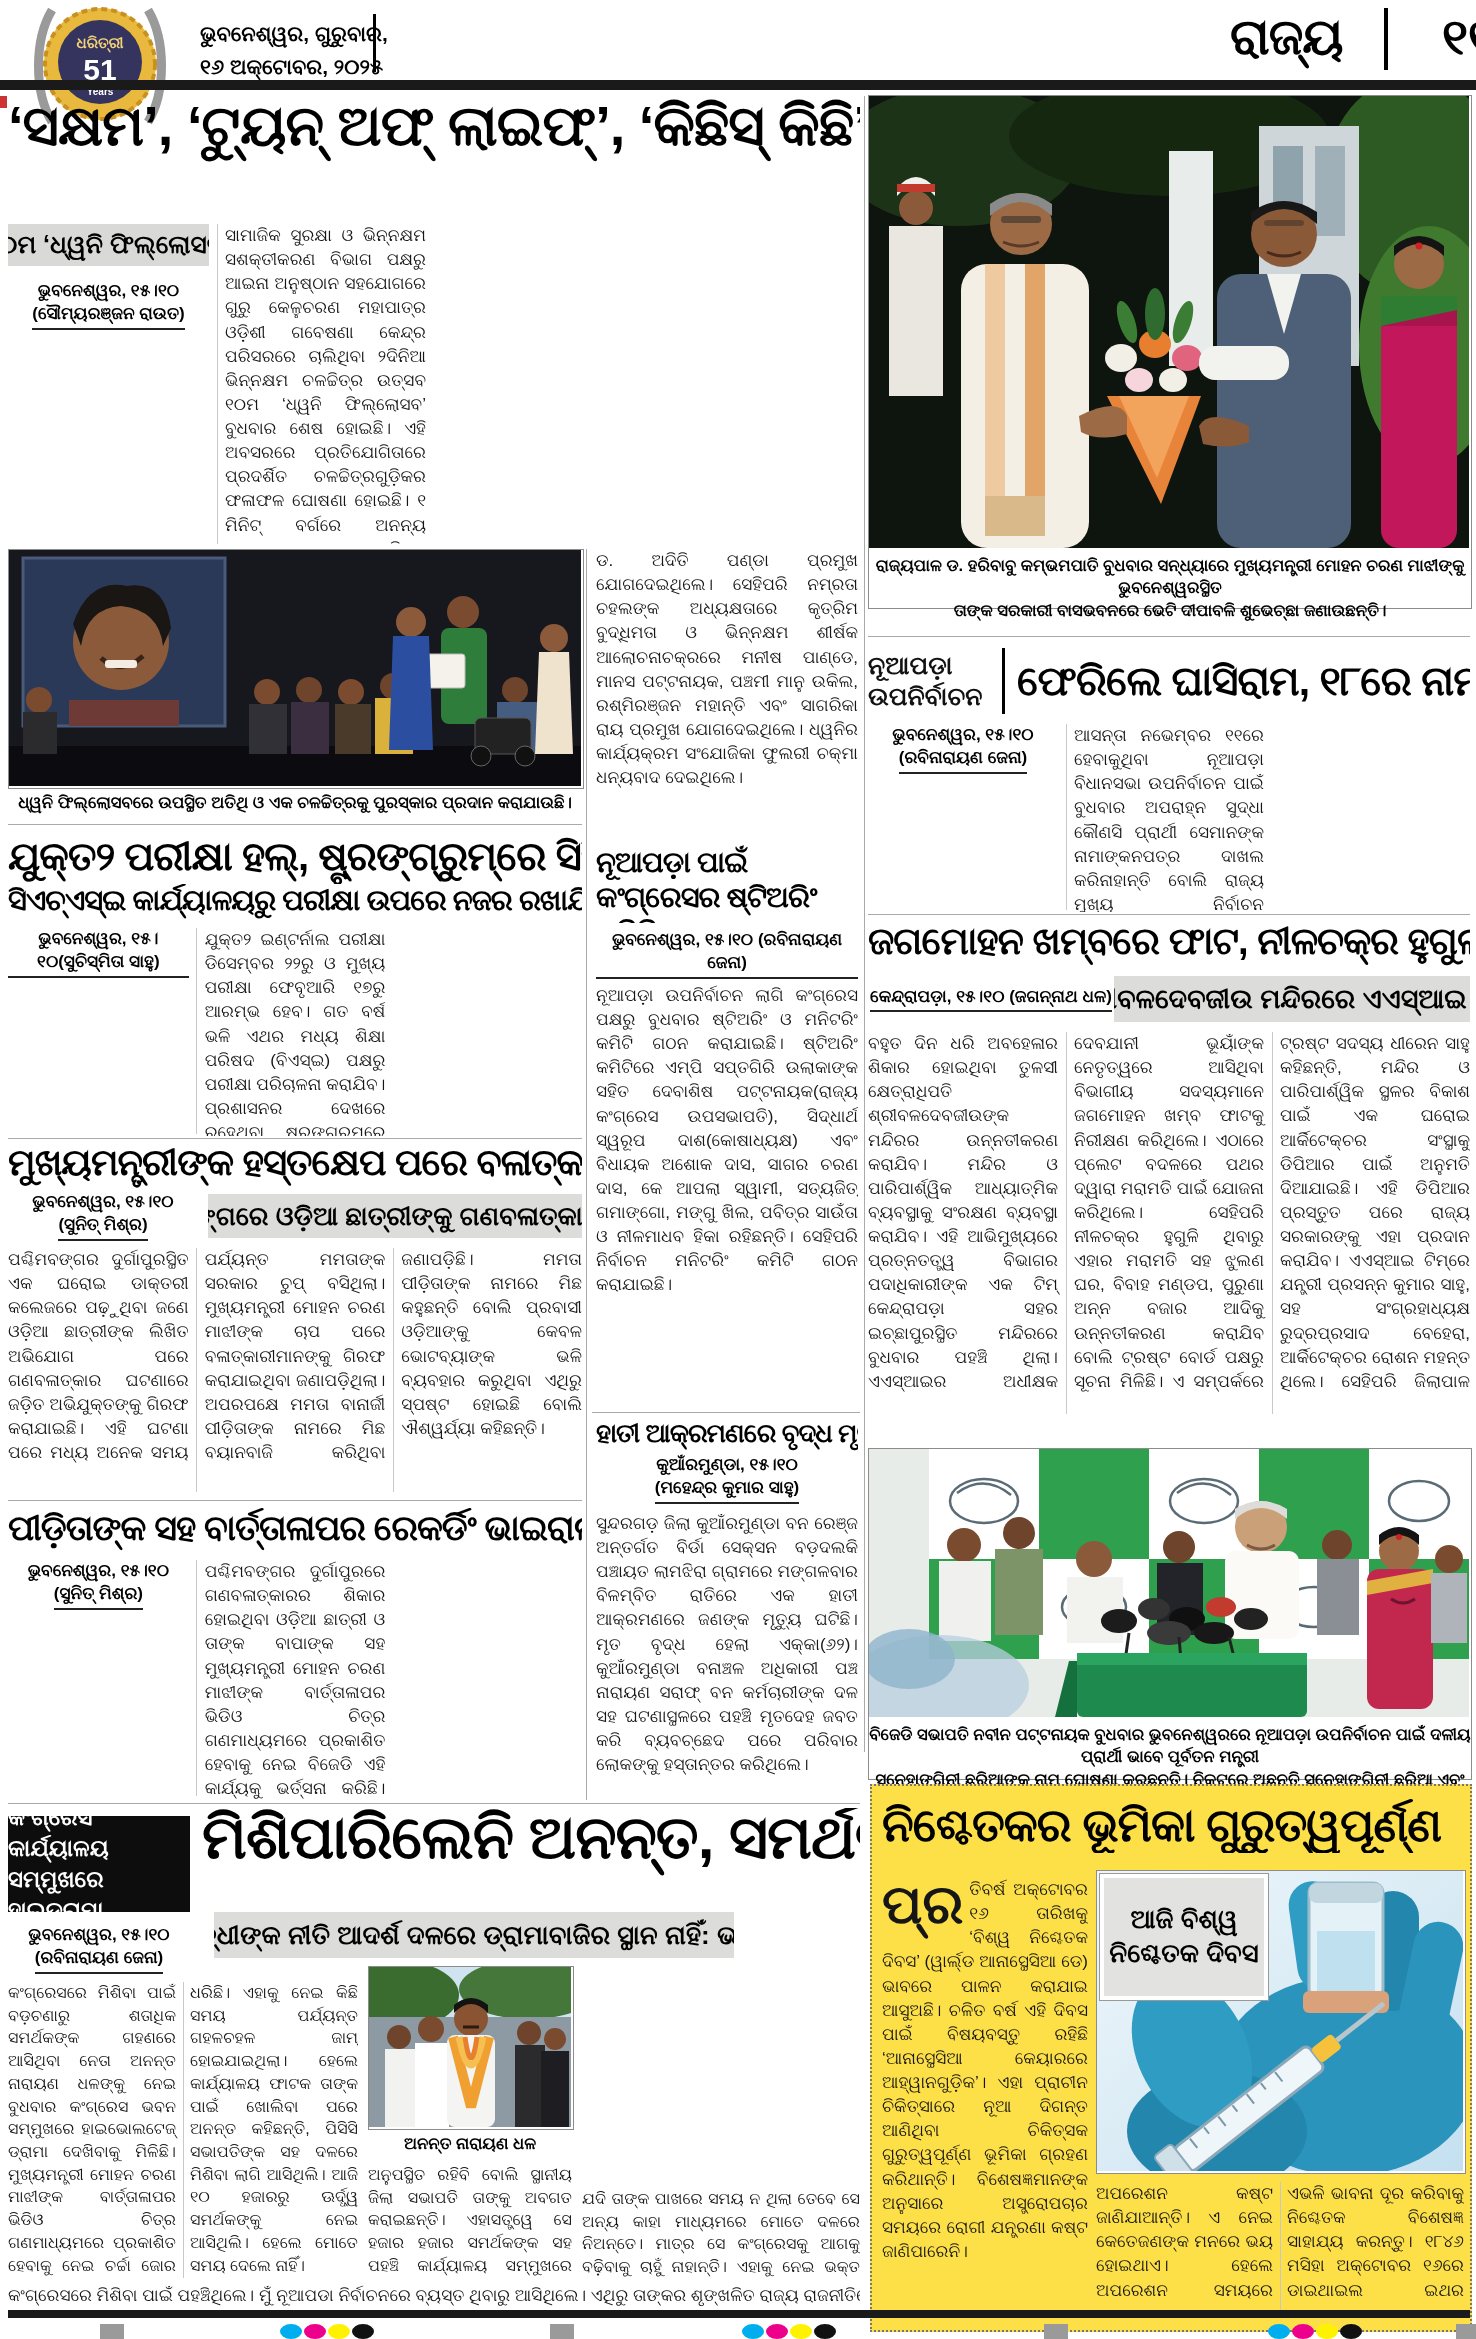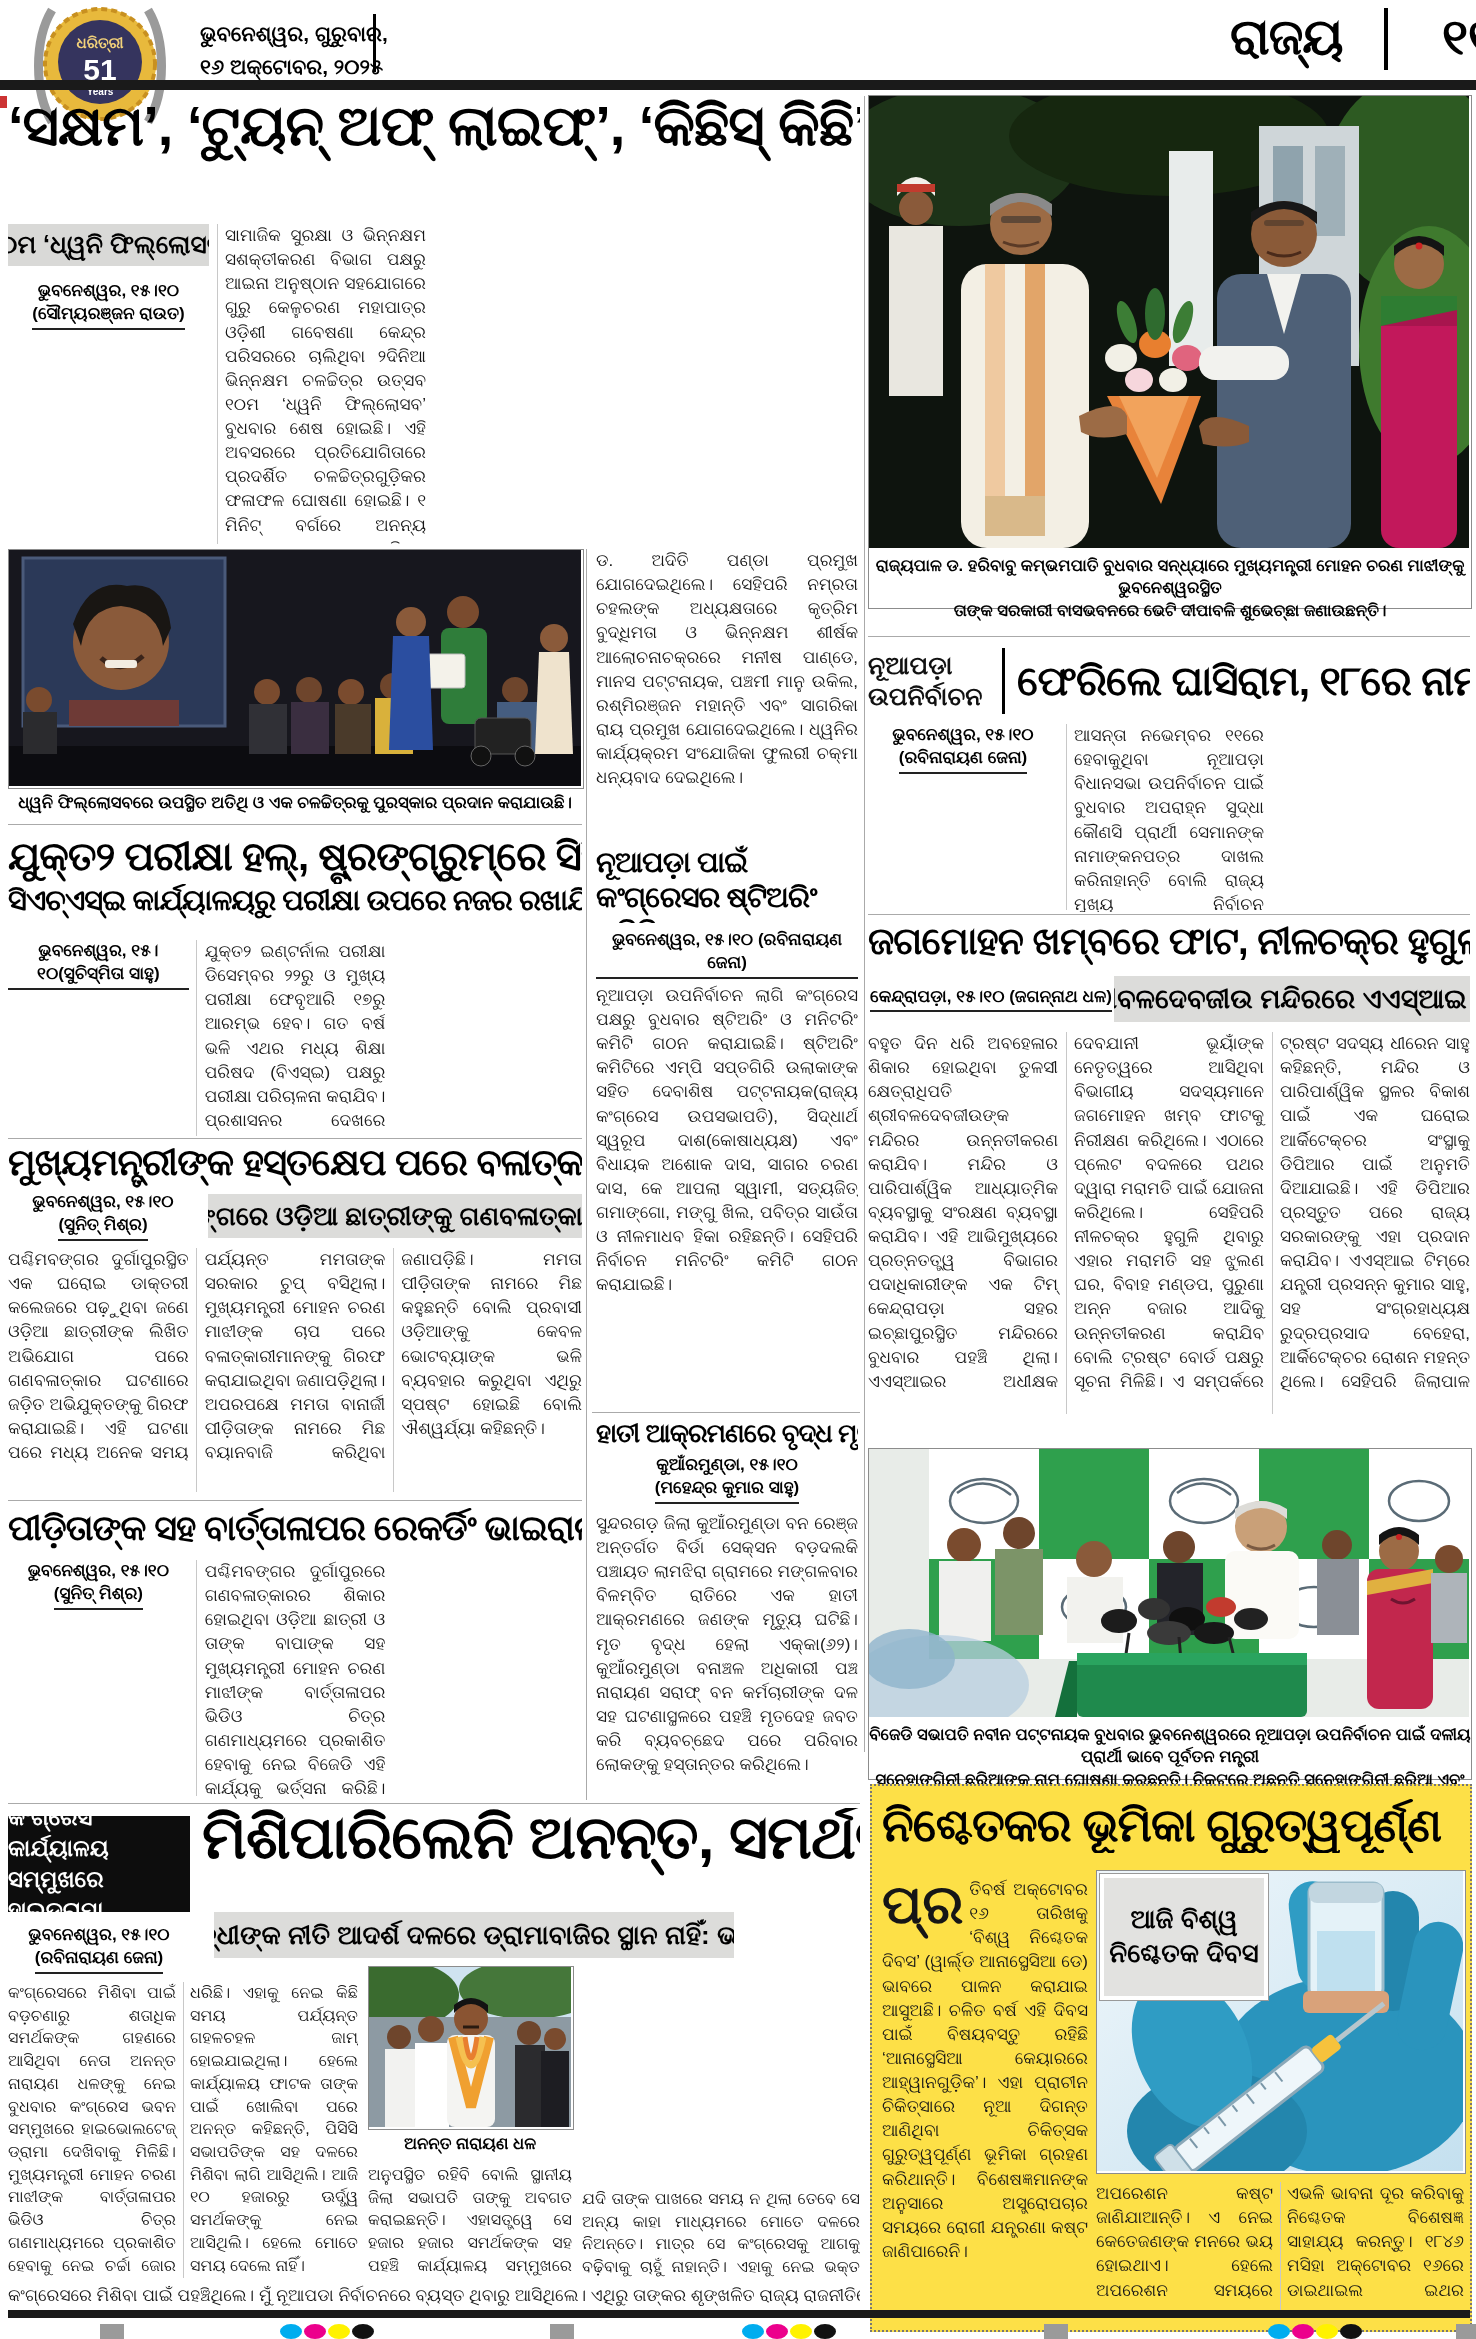--- a/index.html
+++ b/index.html
@@ -276,21 +276,21 @@
     </svg>
     <div class="caption" style="padding-top:6px;">
       <div>ବିଜେଡି ସଭାପତି ନବୀନ ପଟ୍ଟନାୟକ ବୁଧବାର ଭୁବନେଶ୍ୱରରେ ନୂଆପଡ଼ା ଉପନିର୍ବାଚନ ପାଇଁ ଦଳୀୟ ପ୍ରାର୍ଥୀ ଭାବେ ପୂର୍ବତନ ମନ୍ତ୍ରୀ</div>
       <div>ସ୍ନେହାଙ୍ଗିନୀ ଛୁରିଆଙ୍କ ନାମ ଘୋଷଣା କରୁଛନ୍ତି। ନିକଟରେ ଅଛନ୍ତି ସ୍ନେହାଙ୍ଗିନୀ ଛୁରିଆ ଏବଂ ବରିଷ୍ଠ ନେତା ପ୍ରସନ୍ନ ଆଚାର୍ଯ୍ୟ।</div>
     </div>
   </div>
 
   <div class="abs" style="left:8px;top:834px;width:574px;height:302px;overflow:hidden;">
     <div class="hl" style="font-size:40px;height:50px;">ଯୁକ୍ତ୨ ପରୀକ୍ଷା ହଲ୍, ଷ୍ଟ୍ରଙ୍ଗ୍‌ରୁମ୍‌ରେ ସିସିଟିଭି ବାଧ୍ୟତାମୂଳକ</div>
     <div class="hl" style="font-size:29px;height:38px;">ସିଏଚ୍‌ଏସ୍‌ଇ କାର୍ଯ୍ୟାଳୟରୁ ପରୀକ୍ଷା ଉପରେ ନଜର ରଖାଯିବ</div>
-    <div class="cols3" style="height:206px;margin-top:18px;">
+    <div class="cols3" style="height:206px;margin-top:6px;">
       <div class="byline" style="margin-bottom:8px;">
         <span class="u"><span>ଭୁବନେଶ୍ୱର, ୧୫।୧୦</span><span>(ସୁଚିସ୍ମିତା ସାହୁ)</span></span>
       </div>
       <div class="body-txt">ଯୁକ୍ତ୨ ଇଣ୍ଟର୍ନାଲ ପରୀକ୍ଷା ଡିସେମ୍ବର ୨୨ରୁ ଓ ମୁଖ୍ୟ ପରୀକ୍ଷା ଫେବୃଆରି ୧୭ରୁ ଆରମ୍ଭ ହେବ। ଗତ ବର୍ଷ ଭଳି ଏଥର ମଧ୍ୟ ଶିକ୍ଷା ପରିଷଦ (ବିଏସ୍‌ଇ) ପକ୍ଷରୁ ପରୀକ୍ଷା ପରିଚାଳନା କରାଯିବ। ପ୍ରଶାସନର ଦେଖରେ ରହେଥିବା ଷ୍ଟ୍ରଙ୍ଗରୁମ୍‌ରେ ନଭେମ୍ବର ୨୯ ସୁଦ୍ଧା ସିସିଟିଭି ଲଗାଇ ସିଏଚ୍‌ଏସ୍‌ଇକୁ ଅବଗତ କରାଇବା ପାଇଁ ପରୀକ୍ଷା ନିୟନ୍ତ୍ରକ ଓ ସଚିବ ରାଜ୍ୟ ସମସ୍ତ ଉଚ୍ଚ ମାଧ୍ୟମିକ ବିଦ୍ୟାଳୟର ଅଧ୍ୟକ୍ଷଙ୍କୁ ନିର୍ଦ୍ଦେଶ ଦେଇଛନ୍ତି। ଏହି ପ୍ରକ୍ରିୟାରେ ଦେଖରଖା ସୁନିଶ୍ଚିତ କରିବା ପରେ ନଭେମ୍ବର ସୁଦ୍ଧା ସେଗୁଡ଼ିକର ଆଇଡି ଓ ପାସ୍‌ୱାର୍ଡ ଦିଆଯାଇ ନିୟନ୍ତ୍ରଣ କରାଯିବ। ସମସ୍ତ ପରୀକ୍ଷା କେନ୍ଦ୍ରରେ ମଧ୍ୟ ସିସିଟିଭି ଯାଞ୍ଚ କରାଯିବ ବୋଲି ସୂଚନା ଦିଆଯାଇଛି।</div>
     </div>
   </div>
 
   <div class="abs" style="left:8px;top:1142px;width:574px;height:354px;overflow:hidden;">
     <div class="hl" style="font-size:37px;height:48px;">ମୁଖ୍ୟମନ୍ତ୍ରୀଙ୍କ ହସ୍ତକ୍ଷେପ ପରେ ବଳାତ୍କାରୀକୁ ଗିରଫକଲା ମମତାଙ୍କ ସରକାର</div>
     <div style="display:flex;align-items:center;gap:10px;height:52px;">

